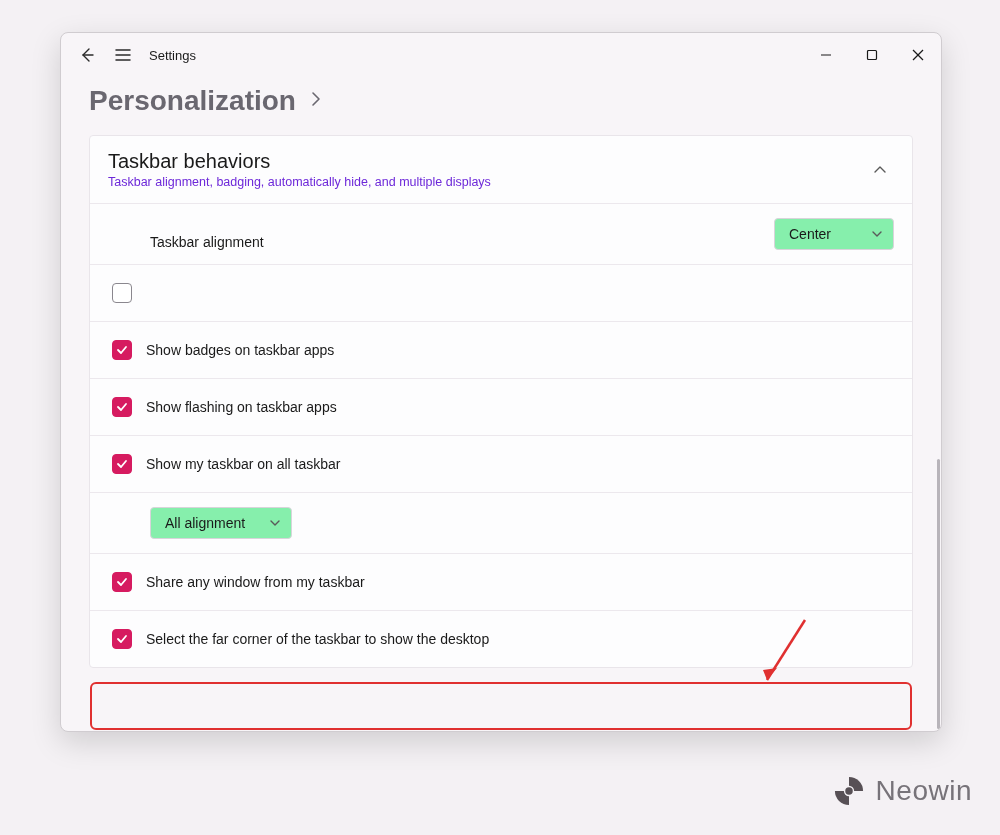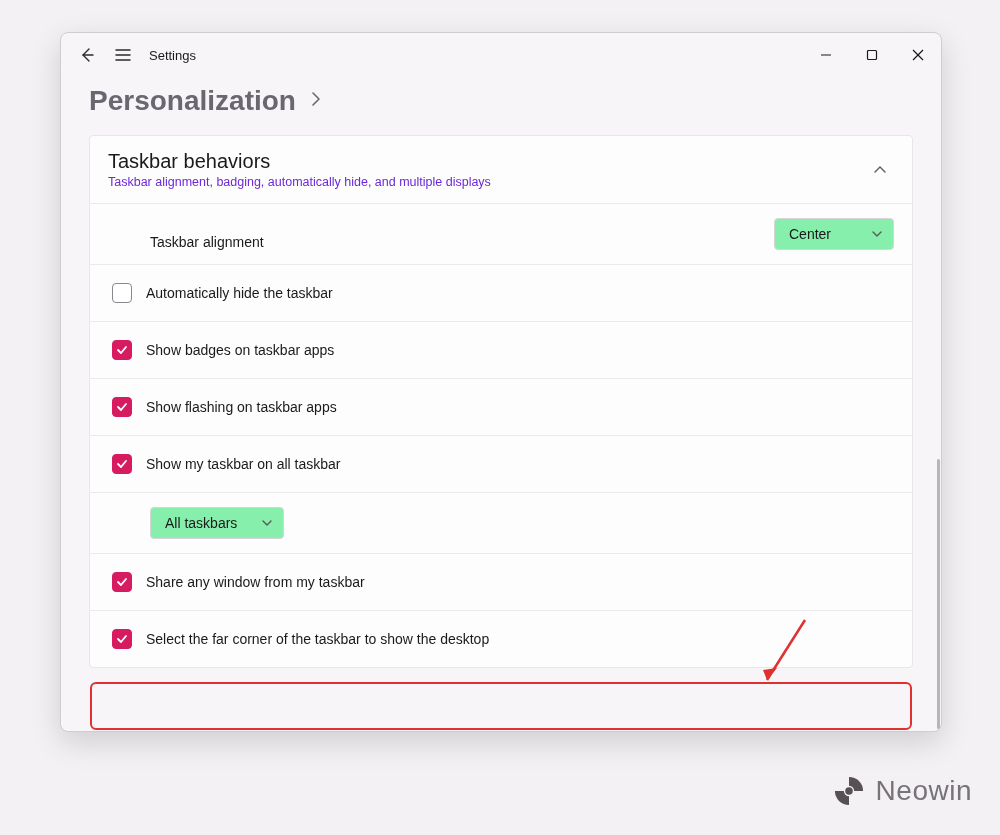--- a/index.html
+++ b/index.html
@@ -271,21 +271,20 @@
         <span class="dd-chev">
           <svg width="12" height="12" viewBox="0 0 12 12">
               <path d="M2 4 L6 8 L10 4" stroke="#5a5a5a" stroke-width="1.4" fill="none" stroke-linecap="round" stroke-linejoin="round"></path>
             </svg>
         </span>
       </div>
     </div>
 
     <div class="row with-check">
       <div class="checkbox unchecked"></div>
-      <div class="label">Automatically hide the taskbar</div>
     </div>
 
     <div class="row with-check">
       <div class="checkbox checked">
         <svg width="12" height="12" viewBox="0 0 12 12">
             <path d="M2 6 L5 9 L10 3" stroke="#fff" stroke-width="1.8" fill="none" stroke-linecap="round" stroke-linejoin="round"></path>
           </svg>
       </div>
       <div class="label">Show badges on taskbar apps</div>
     </div>
@@ -303,21 +302,21 @@
       <div class="checkbox checked">
         <svg width="12" height="12" viewBox="0 0 12 12">
             <path d="M2 6 L5 9 L10 3" stroke="#fff" stroke-width="1.8" fill="none" stroke-linecap="round" stroke-linejoin="round"></path>
           </svg>
       </div>
       <div class="label">Show my taskbar on all taskbar</div>
     </div>
 
     <div class="row dropdown-row">
       <div class="dropdown" style="min-width:130px;">
-        <span>All taskbars</span>
+        <span>All alignment</span>
         <span class="dd-chev">
           <svg width="12" height="12" viewBox="0 0 12 12">
               <path d="M2 4 L6 8 L10 4" stroke="#5a5a5a" stroke-width="1.4" fill="none" stroke-linecap="round" stroke-linejoin="round"></path>
             </svg>
         </span>
       </div>
     </div>
 
     <div class="row with-check">
       <div class="checkbox checked">

